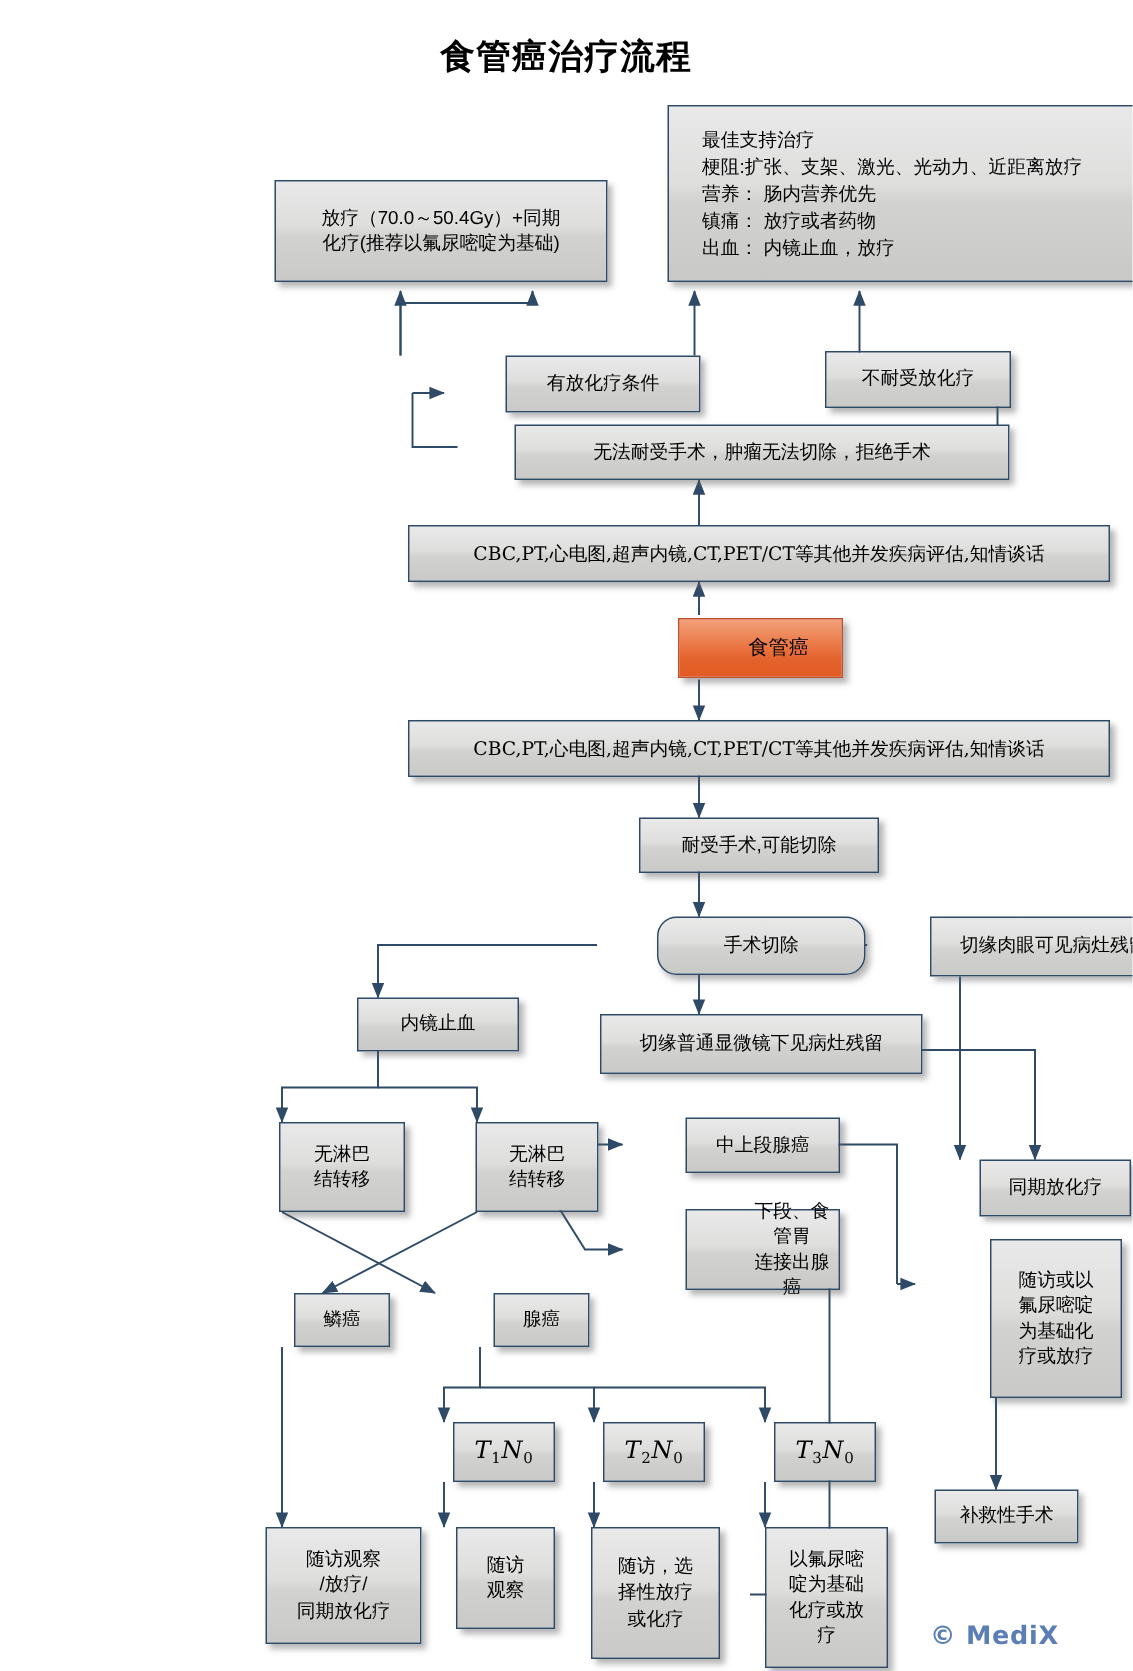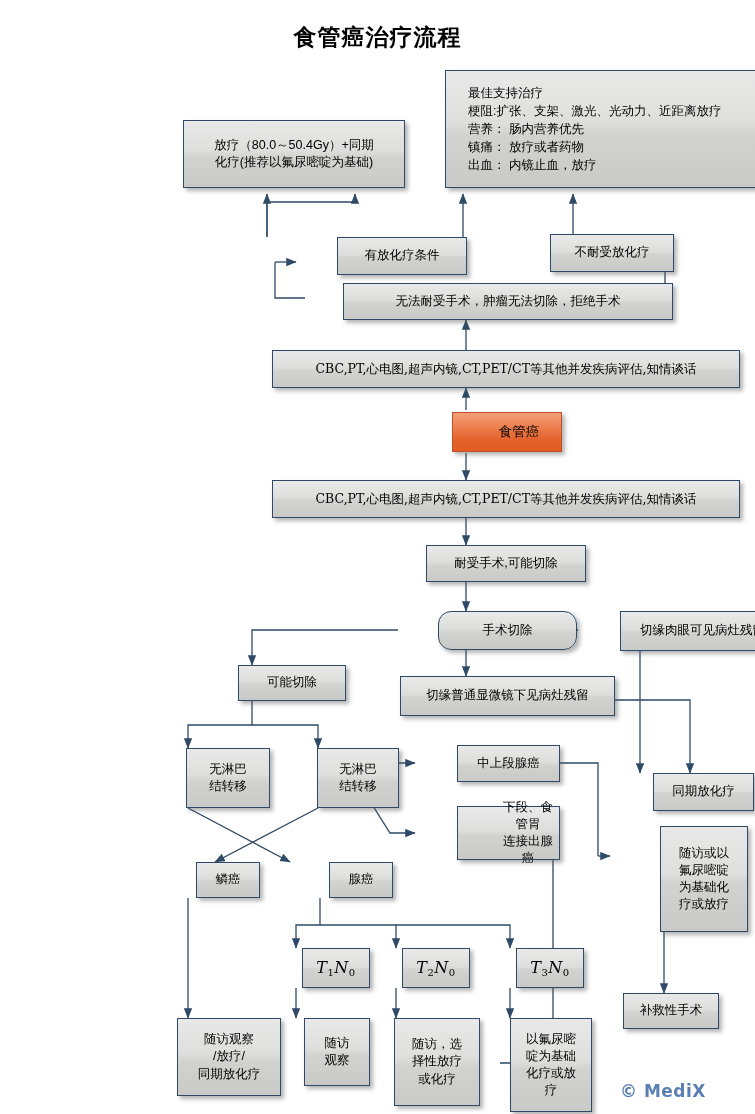--- a/index.html
+++ b/index.html
@@ -166,42 +166,42 @@
       <path d="M664,932 L664,993" marker-end="url(#arrow)"></path>
     </g>
   </svg>
 
   <div class="node align-left" style="left:405px; top:70px; width:325px; height:118px;">最佳支持治疗
 梗阻:扩张、支架、激光、光动力、近距离放疗
 营养： 肠内营养优先
 镇痛： 放疗或者药物
 出血： 内镜止血，放疗</div>
 
-  <div class="node" style="left:143px; top:120px; width:222px; height:68px;">放疗（80.0～50.4Gy）+同期
+  <div class="node" style="left:143px; top:120px; width:222px; height:68px;">放疗（70.0～50.4Gy）+同期
 化疗(推荐以氟尿嘧啶为基础)</div>
 
   <div class="node" style="left:297px; top:237px; width:130px; height:38px;">有放化疗条件</div>
 
   <div class="node" style="left:510px; top:234px; width:124px; height:38px;">不耐受放化疗</div>
 
   <div class="node" style="left:303px; top:283px; width:330px; height:37px;">无法耐受手术，肿瘤无法切除，拒绝手术</div>
 
   <div class="node serif" style="left:232px; top:350px; width:468px; height:38px;">CBC,PT,心电图,超声内镜,CT,PET/CT等其他并发疾病评估,知情谈话</div>
 
   <div class="node cancer" style="left:412px; top:412px; width:110px; height:40px;padding-left:28px;">食管癌</div>
 
   <div class="node serif" style="left:232px; top:480px; width:468px; height:38px;">CBC,PT,心电图,超声内镜,CT,PET/CT等其他并发疾病评估,知情谈话</div>
 
   <div class="node" style="left:386px; top:545px; width:160px; height:37px;">耐受手术,可能切除</div>
 
   <div class="node" style="left:398px; top:611px; width:139px; height:39px;border-radius:13px;">手术切除</div>
 
   <div class="node" style="left:580px; top:611px; width:165px; height:40px;">切缘肉眼可见病灶残留</div>
 
-  <div class="node" style="left:198px; top:665px; width:108px; height:36px;">可能切除</div>
+  <div class="node" style="left:198px; top:665px; width:108px; height:36px;">内镜止血</div>
 
   <div class="node" style="left:360px; top:676px; width:215px; height:40px;">切缘普通显微镜下见病灶残留</div>
 
   <div class="node" style="left:146px; top:748px; width:84px; height:60px;">无淋巴
 结转移</div>
 
   <div class="node" style="left:277px; top:748px; width:82px; height:60px;">无淋巴
 结转移</div>
 
   <div class="node" style="left:417px; top:745px; width:103px; height:37px;">中上段腺癌</div>

